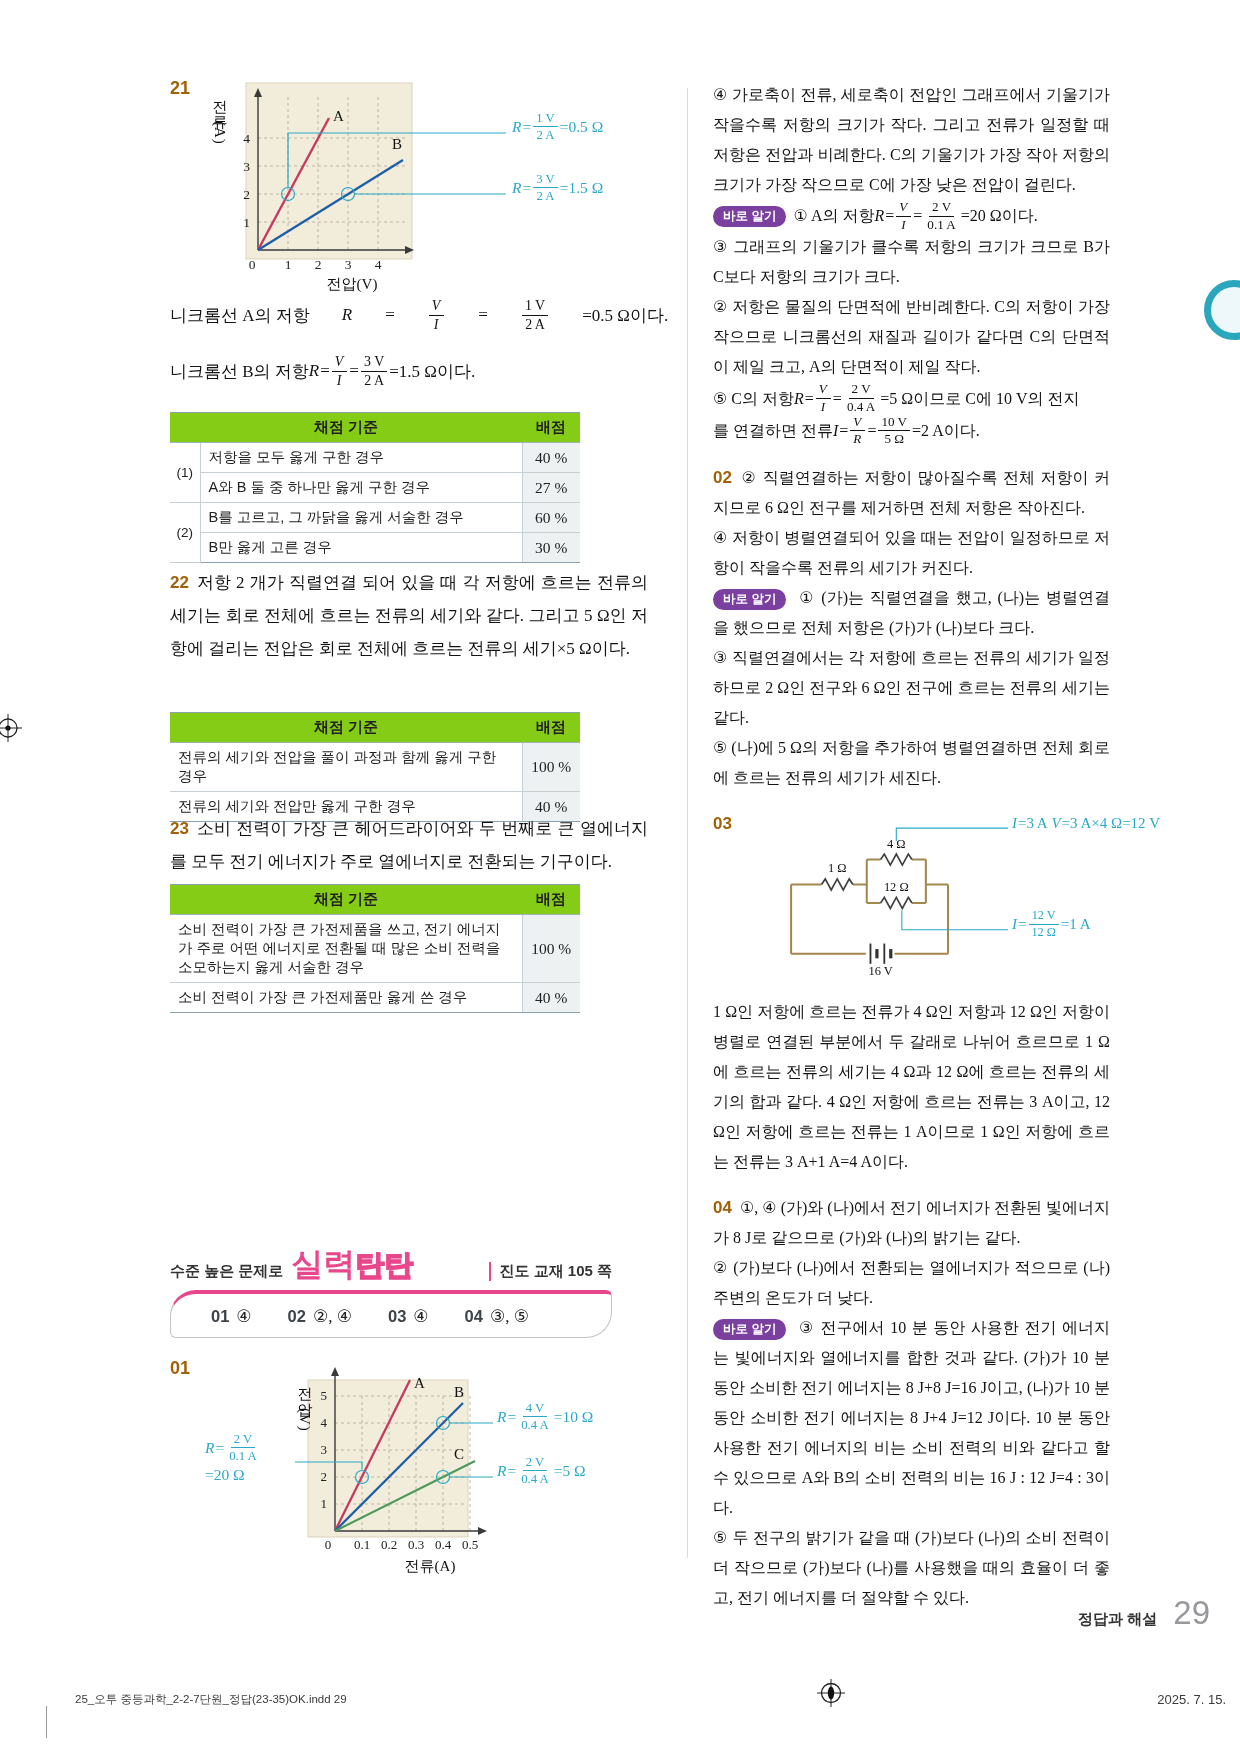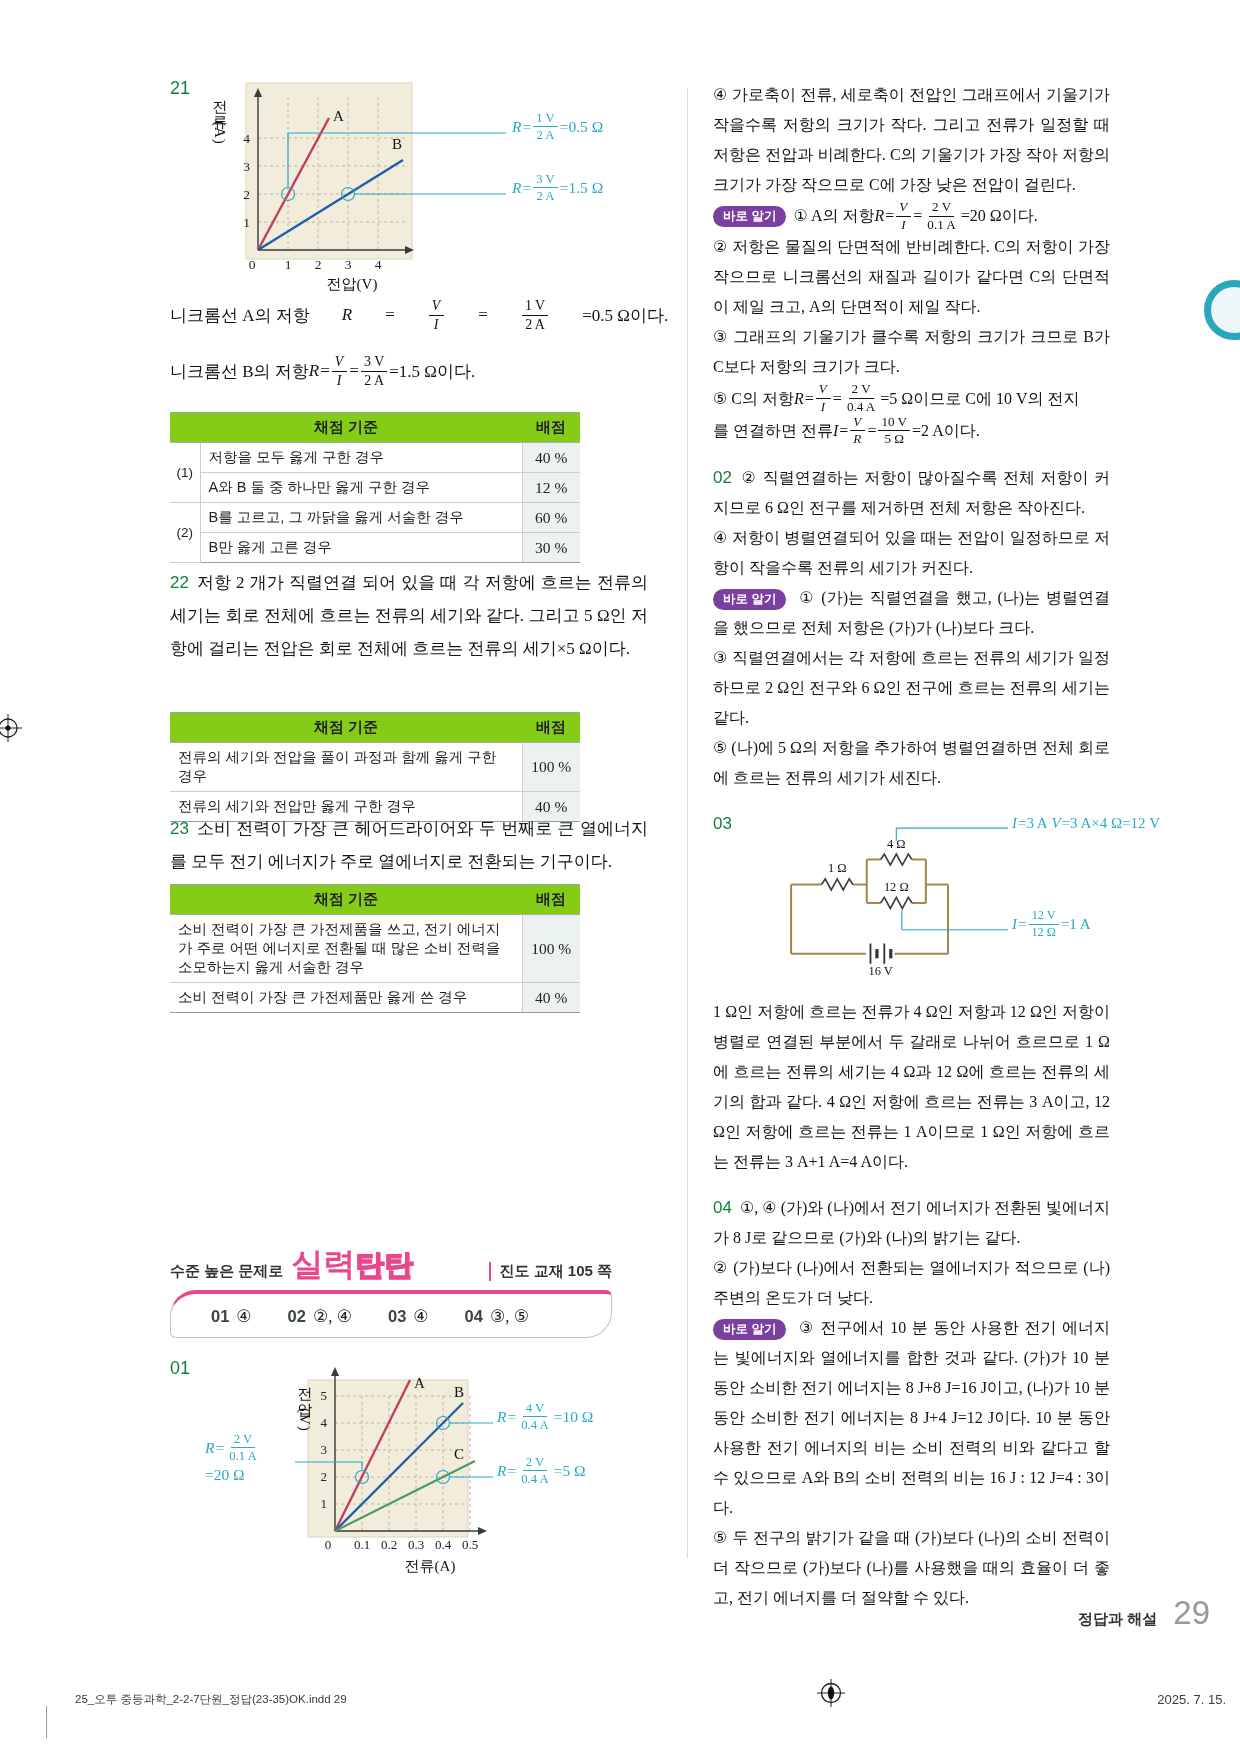--- a/index.html
+++ b/index.html
@@ -1,18 +1,18 @@
 <!DOCTYPE html>
 <html><head>
 <meta charset="utf-8">
 <style>
   html,body{margin:0;padding:0;background:#e9e9e9;}
   .page{position:relative;width:1240px;height:1754px;background:#ffffff;overflow:hidden;
         font-family:"Liberation Serif","DejaVu Serif","DejaVu Sans",serif;color:#131313;}
-  .qn{font-family:"Liberation Sans","DejaVu Sans",sans-serif;font-weight:normal;color:#15803d;font-size:17px;margin-right:8px;}
+  .qn{font-family:"Liberation Sans","DejaVu Sans",sans-serif;font-weight:bold;color:#a16207;font-size:17px;margin-right:8px;}
   .abs{position:absolute;}
   .para{margin:0;text-align:justify;}
   .cyan{color:#29a9c6;}
   
   .fml{display:inline-flex;align-items:center;flex-wrap:wrap;}
   .frac{display:inline-flex;flex-direction:column;align-items:center;vertical-align:middle;
         margin:0 2px;line-height:1.12;font-size:0.82em;}
   .fnum{border-bottom:1.4px solid currentColor;padding:0 3px 1px;}
   .fden{padding:1px 3px 0;}
   .var{font-style:italic;padding-right:1px;}
@@ -182,21 +182,21 @@
     </tr>
       </thead>
     <tbody>
       <tr>
         <td class="grp" rowspan="2">(1)</td>
         <td>저항을 모두 옳게 구한 경우</td>
         <td class="pts">40 %</td>
       </tr>
       <tr>
         <td>A와 B 둘 중 하나만 옳게 구한 경우</td>
-        <td class="pts">12 %</td>
+        <td class="pts">27 %</td>
       </tr>
       <tr>
         <td class="grp" rowspan="2">(2)</td>
         <td>B를 고르고, 그 까닭을 옳게 서술한 경우</td>
         <td class="pts">60 %</td>
       </tr>
       <tr>
         <td>B만 옳게 고른 경우</td>
         <td class="pts">30 %</td>
       </tr>
@@ -373,22 +373,22 @@
               <span class="fden"><span class="var">I</span></span>
             </span>
             <span>=</span>
             <span class="frac">
               <span class="fnum"><span>2 V</span></span>
               <span class="fden"><span>0.1 A</span></span>
             </span>
             <span>=20 Ω이다.</span>
           </span>
       </p>
+      <p class="para">③ 그래프의 기울기가 클수록 저항의 크기가 크므로 B가 C보다 저항의 크기가 크다.</p>
       <p class="para">② 저항은 물질의 단면적에 반비례한다. C의 저항이 가장 작으므로 니크롬선의 재질과 길이가 같다면 C의 단면적이 제일 크고, A의 단면적이 제일 작다.</p>
-      <p class="para">③ 그래프의 기울기가 클수록 저항의 크기가 크므로 B가 C보다 저항의 크기가 크다.</p>
       <p class="para fline">
           <span class="fml">
             <span>⑤ C의 저항 </span>
             <span class="var">R</span>
             <span>=</span>
             <span class="frac">
               <span class="fnum"><span class="var">V</span></span>
               <span class="fden"><span class="var">I</span></span>
             </span>
             <span>=</span>

